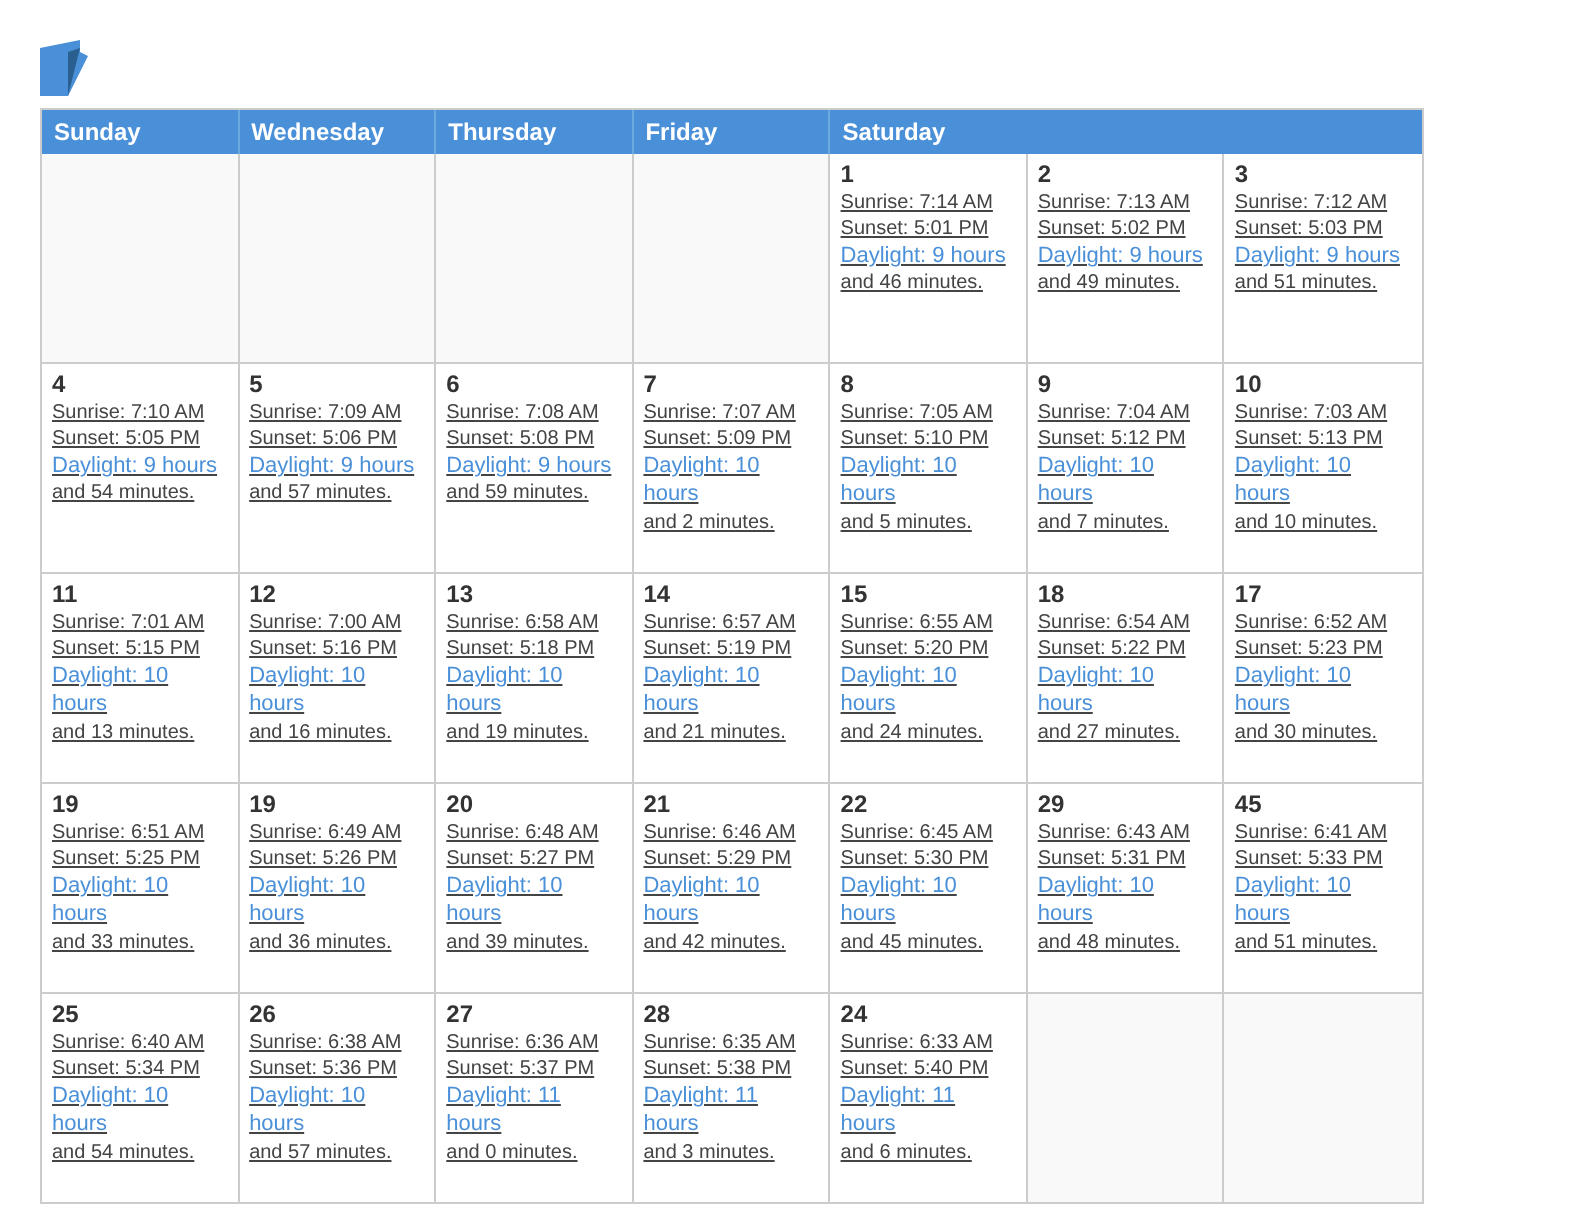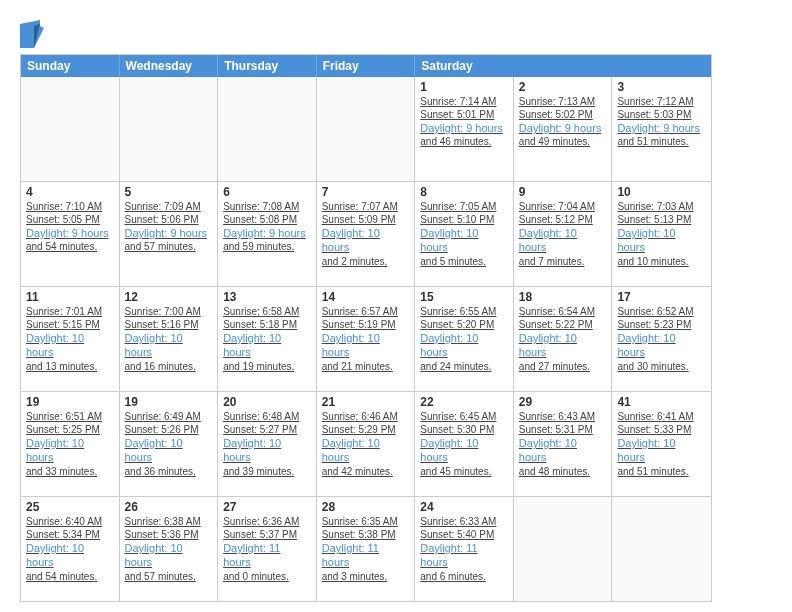--- a/index.html
+++ b/index.html
@@ -256,21 +256,21 @@
           </div>
           <div class="cal-cell">
             <div class="day-num">22</div>
             <div class="day-info">Sunrise: 6:45 AM<br>Sunset: 5:30 PM<br><a class="daylight-link" href="#">Daylight: 10 hours</a><br>and 45 minutes.</div>
           </div>
           <div class="cal-cell">
             <div class="day-num">29</div>
             <div class="day-info">Sunrise: 6:43 AM<br>Sunset: 5:31 PM<br><a class="daylight-link" href="#">Daylight: 10 hours</a><br>and 48 minutes.</div>
           </div>
           <div class="cal-cell">
-            <div class="day-num">41</div>
+            <div class="day-num">45</div>
             <div class="day-info">Sunrise: 6:41 AM<br>Sunset: 5:33 PM<br><a class="daylight-link" href="#">Daylight: 10 hours</a><br>and 51 minutes.</div>
           </div>
         </div>
         <div class="cal-row">
           <div class="cal-cell">
             <div class="day-num">25</div>
             <div class="day-info">Sunrise: 6:40 AM<br>Sunset: 5:34 PM<br><a class="daylight-link" href="#">Daylight: 10 hours</a><br>and 54 minutes.</div>
           </div>
           <div class="cal-cell">
             <div class="day-num">26</div>

